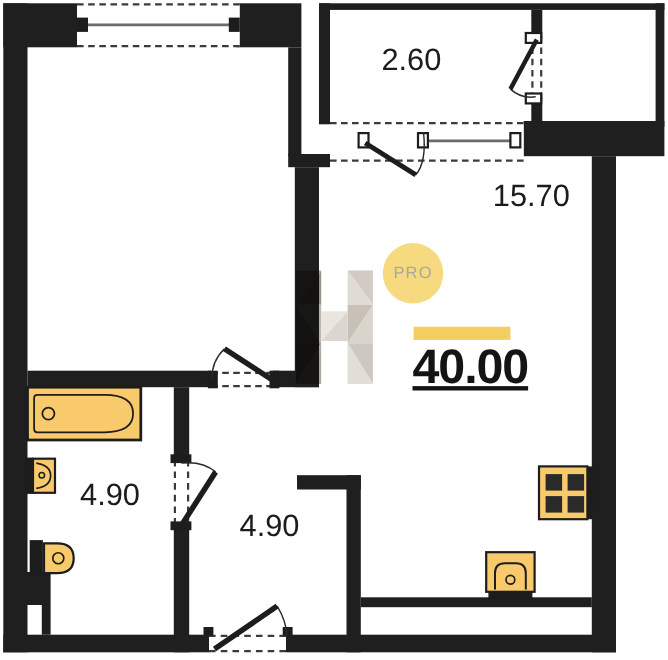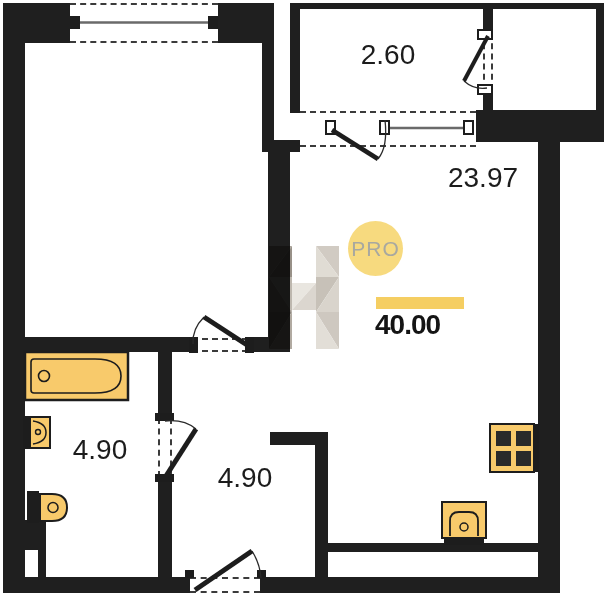--- a/index.html
+++ b/index.html
@@ -5,24 +5,24 @@
   html,body{margin:0;padding:0;background:#fff;}
   .plan{position:relative;width:607px;height:600px;background:#ffffff;overflow:hidden;
         font-family:"Liberation Sans",sans-serif;}
   .wall{position:absolute;background:#1f1f1f;}
   .dashes-h{position:absolute;background:#fff;border-top:2px dashed #3b3b3b;border-bottom:2px dashed #3b3b3b;box-sizing:border-box;}
   .dashes-v{position:absolute;background:#fff;border-left:2px dashed #3b3b3b;border-right:2px dashed #3b3b3b;box-sizing:border-box;}
   .overlay{position:absolute;left:0;top:0;width:607px;height:600px;pointer-events:none;}
   .room-label{position:absolute;transform:translate(-50%,-50%);font-size:28px;color:#1c1c1c;white-space:nowrap;}
   .badge{position:absolute;left:348px;top:221px;width:55px;height:55px;border-radius:50%;
          background:rgba(247,216,122,.96);display:flex;align-items:center;justify-content:center;
-         color:#a8a8a0;font-size:21px;letter-spacing:1px;}
+         color:#a8a8a0;font-size:15px;letter-spacing:1px;}
   .accent-bar{position:absolute;left:376px;top:297px;width:88px;height:12px;background:#f5ce62;}
-  .total-area{position:absolute;left:375px;top:309px;font-size:28px;font-weight:bold;
-              color:#141414;letter-spacing:-1px;}
+  .total-area{position:absolute;left:375px;top:309px;font-size:44px;font-weight:bold;
+              color:#141414;letter-spacing:-1px;text-decoration:underline;}
   .watermark{position:absolute;left:0;top:0;width:607px;height:600px;mix-blend-mode:multiply;opacity:.92;pointer-events:none;}
 </style>
 </head>
 <body>
 
 <div class="plan">
 
   <div class="wall" style="left:3px;top:3px;width:22px;height:590px;"></div>
   <div class="wall" style="left:3px;top:3px;width:67px;height:40px;"></div>
   <div class="wall" style="left:215px;top:3px;width:59px;height:40px;"></div>
@@ -150,22 +150,22 @@
       <polygon points="316,246 316,277 339,277" fill="#ded9d1"></polygon>
       <polygon points="316,277 339,277 316,312" fill="#c2bcb2"></polygon>
       <polygon points="339,277 339,312 316,312" fill="#d6d1c8"></polygon>
       <polygon points="316,312 339,312 339,349" fill="#cac4bb"></polygon>
       <polygon points="316,312 316,349 339,349" fill="#e0dbd4"></polygon>
       <polygon points="292,283 316,283 292,310" fill="#e8e4de"></polygon>
       <polygon points="316,283 316,310 292,310" fill="#d8d3cb"></polygon>
     </g>
   </svg>
 
-  <div class="room-label" style="left:388px;top:55px;">2.60</div>
-  <div class="room-label" style="left:483px;top:178px;">23.97</div>
+  <div class="room-label" style="left:374px;top:55px;">2.60</div>
+  <div class="room-label" style="left:483px;top:178px;">15.70</div>
   <div class="room-label" style="left:100px;top:450px;">4.90</div>
   <div class="room-label" style="left:245px;top:478px;">4.90</div>
 
   <div class="badge">
     <span>PRO</span>
   </div>
   <div class="accent-bar"></div>
   <div class="total-area">40.00</div>
 
 </div>

